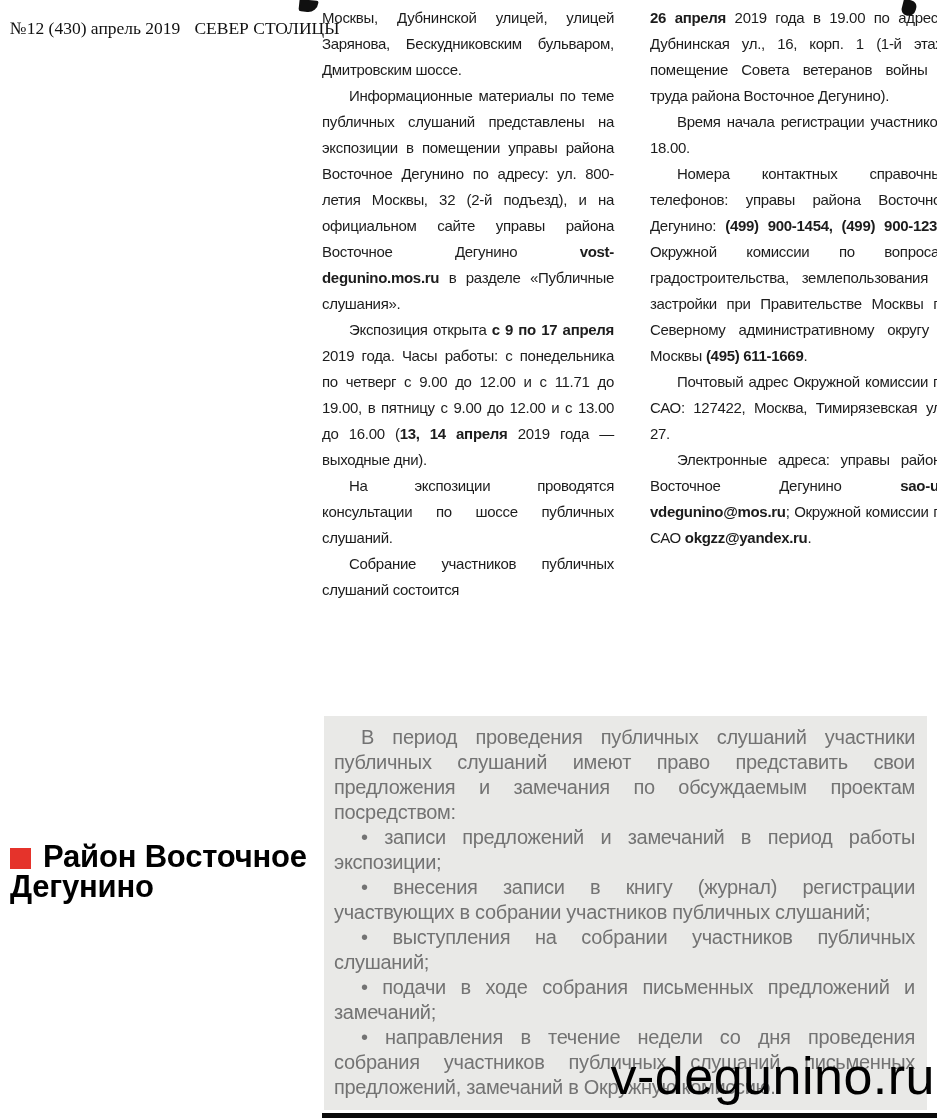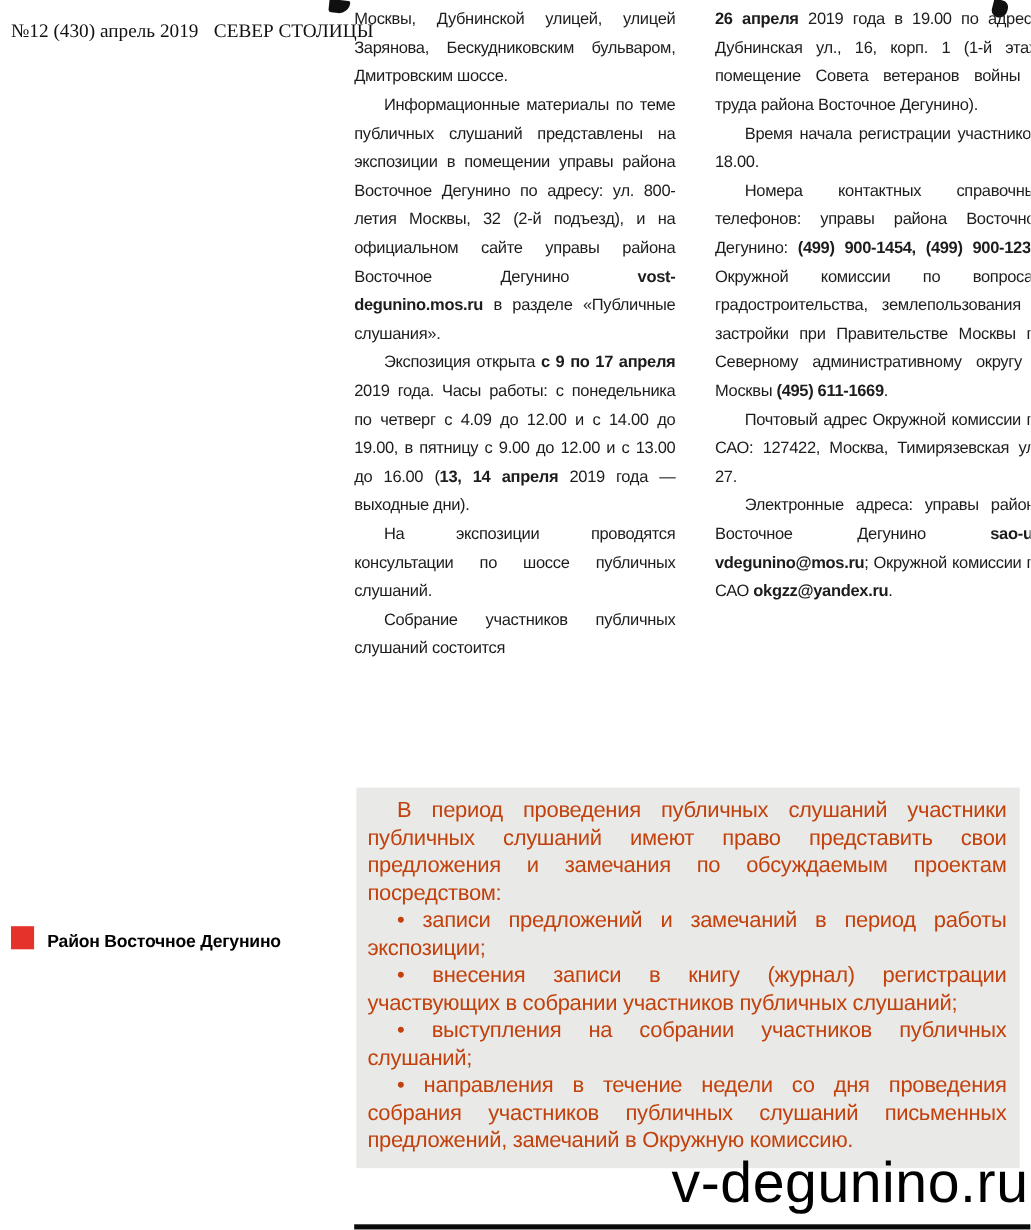--- a/index.html
+++ b/index.html
@@ -19,32 +19,32 @@
     position:absolute;text-align:justify;
     font-size:15px;line-height:26px;letter-spacing:-0.3px;
   }
   .para{margin:0;}
   .para.indent{text-indent:27px;}
   .b,.bold{font-weight:bold;}
   #col-middle{left:322px;top:5px;width:292px;}
   #col-right{left:633px;top:5px;width:299px;margin-left:17px;}
   #col-left{position:absolute;left:10px;top:842px;width:297px;}
   .heading{
-    font-weight:bold;font-size:16px;line-height:30px;color:#000;
+    font-weight:bold;font-size:31px;line-height:30px;color:#000;
     letter-spacing:-0.2px;margin-bottom:13px;text-align:left;
   }
   .red-square{
     display:inline-block;width:21px;height:21px;background:#e5332b;
     margin-right:12px;vertical-align:-2px;
   }
   .left-text{position:relative;text-align:justify;font-size:20.5px;line-height:26px;letter-spacing:-0.3px;}
   #info-box{
     position:absolute;left:324px;top:716px;width:603px;min-height:346px;
     box-sizing:border-box;background:#e9e9e7;padding:9px 12px 10px 10px;
-    font-size:20px;line-height:25px;letter-spacing:-0.3px;text-align:justify;color:#c2410c;
+    font-size:20px;line-height:25px;letter-spacing:-0.3px;text-align:justify;color:#737373;
   }
   #watermark{
     position:absolute;right:2px;top:1046px;
     font-size:52px;letter-spacing:0.5px;color:#3f6c67;
     font-family:"Liberation Sans",sans-serif;white-space:nowrap;
   }
   #bottom-bar{position:absolute;left:322px;top:1113px;width:615px;height:5px;background:#0a0a0a;}
 </style>
 </head>
 <body>
@@ -54,21 +54,21 @@
   <div class="masthead">
     <span>№12 (430) апрель 2019</span><span class="paper-name">СЕВЕР СТОЛИЦЫ</span>
   </div>
 
   <div class="ink-mark mark-a"></div>
   <div class="ink-mark mark-b"></div>
 
   <div class="col" id="col-middle">
       <p class="para"><span>Москвы, Дубнинской улицей, улицей Зарянова, Бескудниковским бульваром, Дмитровским шоссе.</span></p>
       <p class="para indent"><span>Информационные материалы по теме публичных слушаний представлены на экспозиции в помещении управы района Восточное Дегунино по адресу: ул. 800-летия Москвы, 32 (2-й подъезд), и на официальном сайте управы района Восточное Дегунино </span><span class="b">vost-degunino.mos.ru</span><span> в разделе «Публичные слушания».</span></p>
-      <p class="para indent"><span>Экспозиция открыта </span><span class="b">с 9 по 17 апреля</span><span> 2019 года. Часы работы: с понедельника по четверг с 4.09 до 12.00 и с 14.00 до 19.00, в пятницу с 9.00 до 12.00 и с 13.00 до 16.00 (</span><span class="b">13, 14 апреля</span><span> 2019 года — выходные дни).</span></p>
+      <p class="para indent"><span>Экспозиция открыта </span><span class="b">с 9 по 17 апреля</span><span> 2019 года. Часы работы: с понедельника по четверг с 9.00 до 12.00 и с 11.71 до 19.00, в пятницу с 9.00 до 12.00 и с 13.00 до 16.00 (</span><span class="b">13, 14 апреля</span><span> 2019 года — выходные дни).</span></p>
       <p class="para indent"><span>На экспозиции проводятся консультации по шоссе публичных слушаний.</span></p>
       <p class="para indent"><span>Собрание участников публичных слушаний состоится</span></p>
     </div>
 
   <div class="col" id="col-right">
       <p class="para"><span class="b">26 апреля</span><span> 2019 года в 19.00 по адресу: Дубнинская ул., 16, корп. 1 (1-й этаж, помещение Совета ветеранов войны и труда района Восточное Дегунино).</span></p>
       <p class="para indent"><span>Время начала регистрации участников: 18.00.</span></p>
       <p class="para indent"><span>Номера контактных справочных телефонов: управы района Восточное Дегунино: </span><span class="b">(499) 900-1454, (499) 900-1232</span><span>; Окружной комиссии по вопросам градостроительства, землепользования и застройки при Правительстве Москвы по Северному административному округу г. Москвы </span><span class="b">(495) 611-1669</span><span>.</span></p>
       <p class="para indent"><span>Почтовый адрес Окружной комиссии по САО: 127422, Москва, Тимирязевская ул., 27.</span></p>
       <p class="para indent"><span>Электронные адреса: управы района Восточное Дегунино </span><span class="b">sao-ur-vdegunino@mos.ru</span><span>; Окружной комиссии по САО </span><span class="b">okgzz@yandex.ru</span><span>.</span></p>
@@ -79,20 +79,21 @@
       <span class="red-square" style="background: rgb(229, 51, 43);"></span><span class="heading-text">Район Восточное Дегунино</span>
     </div>
   </div>
 
   <div id="info-box" style="background: rgb(233, 233, 231);">
     <p class="para indent">В период проведения публичных слушаний участники публичных слушаний имеют право представить свои предложения и замечания по обсуждаемым проектам посредством:</p>
     <div>
         <p class="para indent">• записи предложений и замечаний в период работы экспозиции;</p>
         <p class="para indent">• внесения записи в книгу (журнал) регистрации участвующих в собрании участников публичных слушаний;</p>
         <p class="para indent">• выступления на собрании участников публичных слушаний;</p>
+        <p class="para indent">• подачи в ходе собрания письменных предложений и замечаний;</p>
         <p class="para indent">• направления в течение недели со дня проведения собрания участников публичных слушаний письменных предложений, замечаний в Окружную комиссию.</p>
       </div>
   </div>
 
   <div id="watermark" style="color: #000000;">v-degunino.ru</div>
 
   <div id="bottom-bar"></div>
 
 </div>
 

